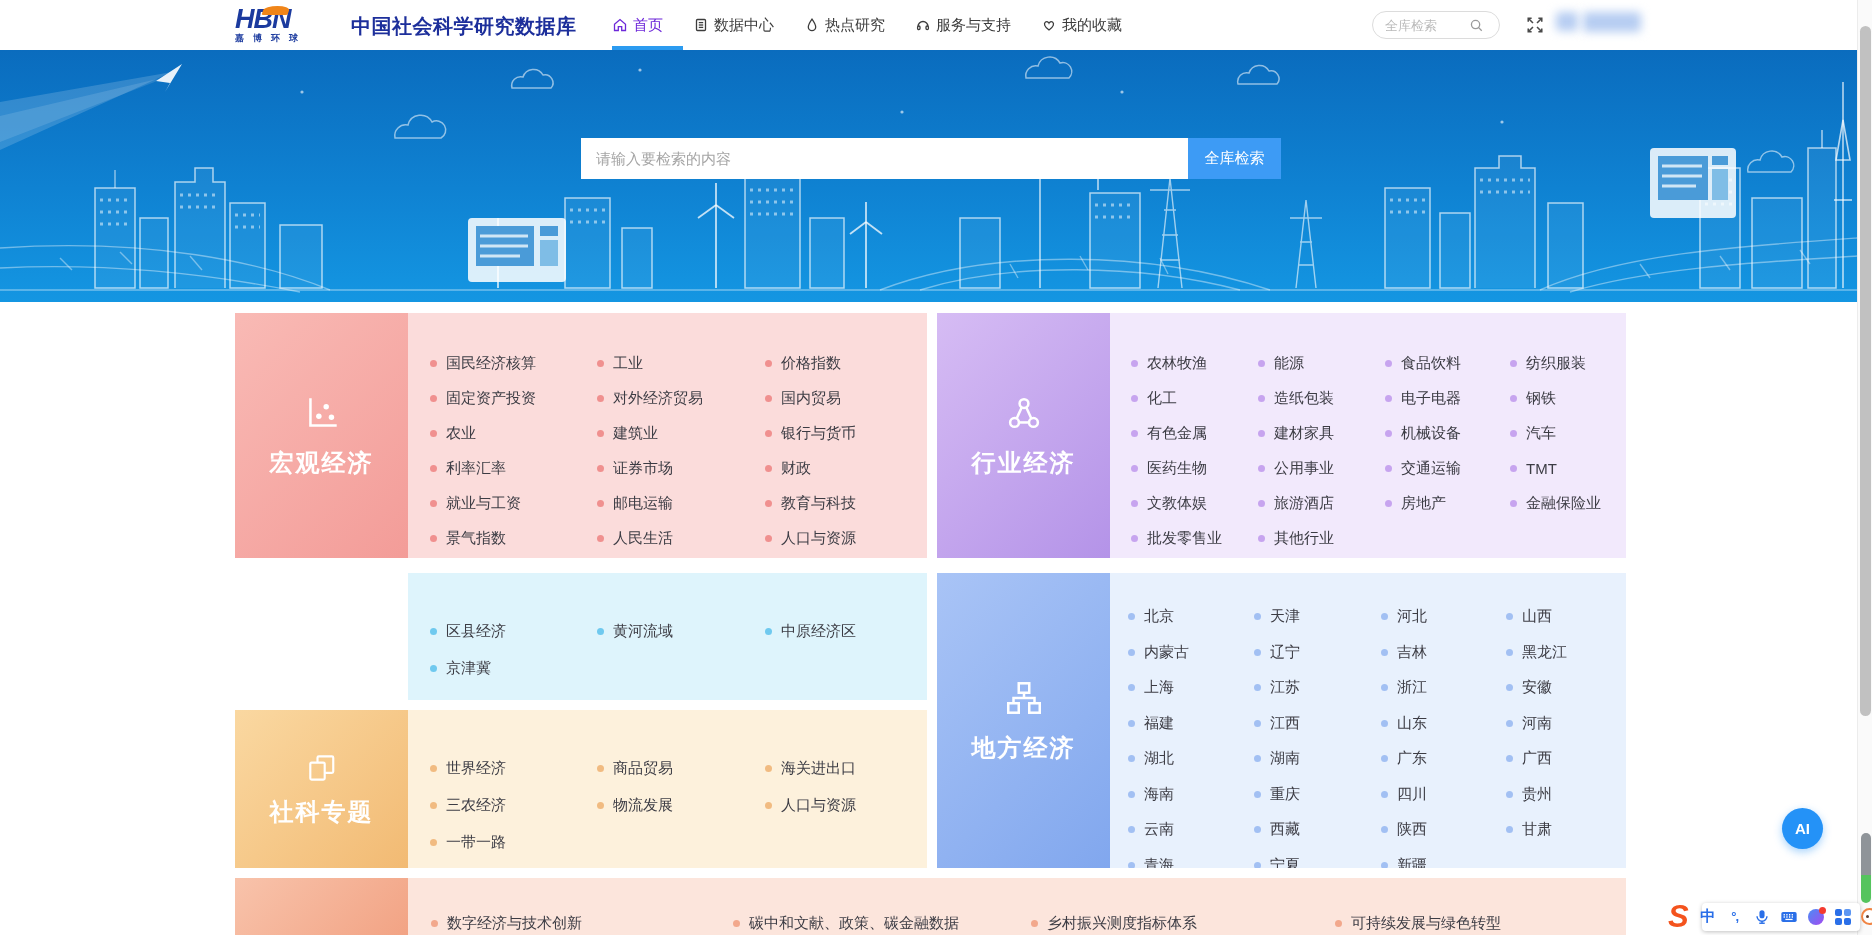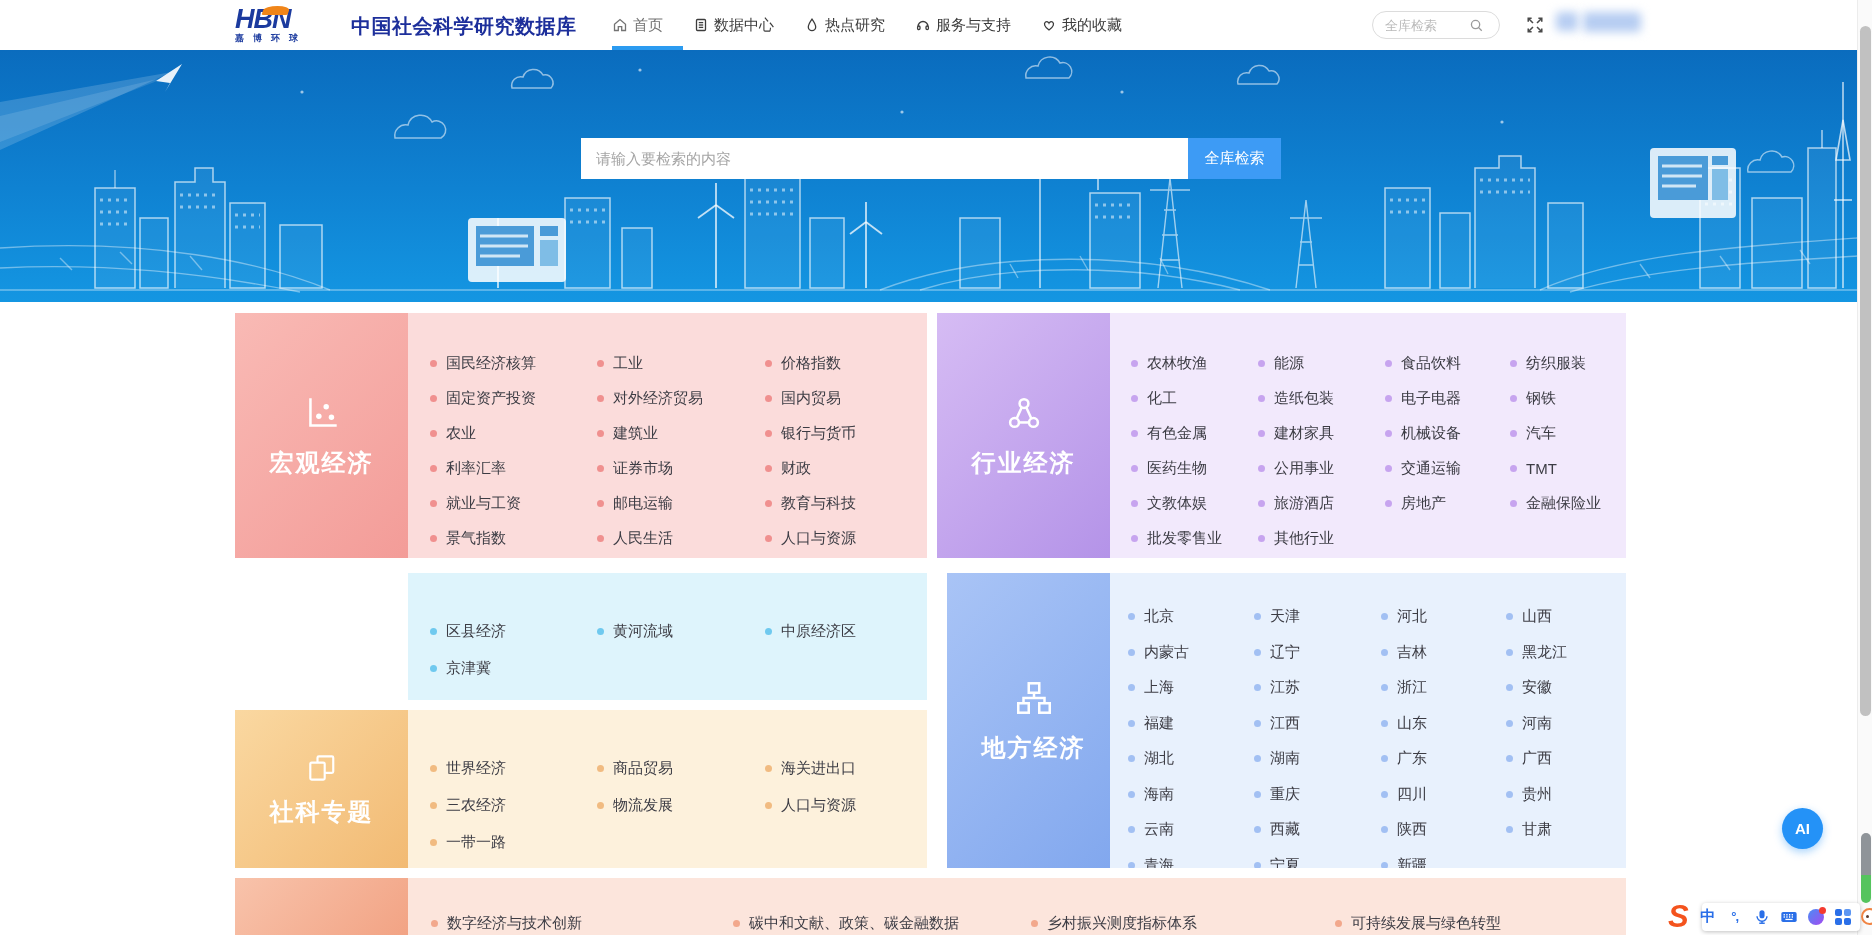--- a/index.html
+++ b/index.html
@@ -11,21 +11,21 @@
   .navbar { position:absolute; left:0; top:0; width:1857px; height:50px; background:#fff; z-index:5; }
   .logo { position:absolute; left:235px; top:6px; width:85px; height:38px; cursor:pointer; }
   .logo-text { font-weight:bold; font-style:italic; font-size:27px; color:#1b3a9e; letter-spacing:-1px; line-height:26px; }
   .logo-swoosh { position:absolute; left:28px; top:0; width:26px; height:9px; background:#f08519;
                  border-radius:60% 60% 10% 10%; transform:skewX(-18deg); }
   .logo-sub { font-size:9px; color:#1b3a9e; letter-spacing:9px; font-weight:bold; white-space:nowrap; }
   .site-title { position:absolute; left:351px; top:13px; font-size:20px; font-weight:bold; color:#1d2f9b; letter-spacing:0.5px; }
   .nav { position:absolute; left:612px; top:0; height:50px; display:flex; align-items:center; gap:30px; }
   .nav-item { display:flex; align-items:center; gap:5px; font-size:15px; color:#3c3c3c; cursor:pointer; height:50px; }
   .nav-item svg { width:16px; height:16px; }
-  .nav-item.active { color:#737373; }
+  .nav-item.active { color:#6d28d9; }
   .nav-underline { position:absolute; left:612px; top:46px; width:71px; height:4px; background:#2b9bf0; }
   .nav-search { position:absolute; left:1372px; top:11px; width:128px; height:28px; border:1px solid #dcdcdc;
                 border-radius:15px; display:flex; align-items:center; padding:0 10px 0 12px; }
   .nav-search input { border:none; outline:none; width:84px; font-size:13px; color:#555; background:transparent; }
   .nav-search input::placeholder { color:#b9b9b9; }
   .fullscreen { position:absolute; left:1526px; top:16px; width:18px; height:18px; cursor:pointer; color:#4a4a4a; }
   .user-blur { position:absolute; top:12px; border-radius:4px; background:#b6cdf2; filter:blur(5px); cursor:pointer; }
   .ub1 { left:1556px; width:22px; height:19px; }
   .ub2 { left:1583px; width:58px; height:20px; }
 
@@ -59,21 +59,21 @@
   .s1-panel { left:1110px; top:313px; width:516px; height:245px; background:#f2e9fc; }
   .s1-panel .links { padding:17px 0 0 21px; grid-template-columns:127px 127px 125px 1fr; grid-auto-rows:35px; }
   .s1-panel .dot { background:#c7a4ef; }
 
   .s2-card { left:235px; top:573px; width:173px; height:127px; background:linear-gradient(135deg,#a8e5f8,#7cd1f0); gap:9px; }
   .s2-panel { left:408px; top:573px; width:519px; height:127px; background:#def4fc; }
   .s2-panel .links { padding:24px 0 0 22px; grid-template-columns:167px 168px 1fr; grid-auto-rows:37px;font-family:Liberation Serif, serif; }
   .s2-panel .dot { background:#6fc9ef; }
   .s2-card svg { width:36px; height:36px; }
 
-  .s3-card { left:937px; top:573px; width:173px; height:295px; background:linear-gradient(135deg,#a9c4f6,#81a7ee);margin-left:10px; }
+  .s3-card { left:937px; top:573px; width:173px; height:295px; background:linear-gradient(135deg,#a9c4f6,#81a7ee); }
   .s3-panel { left:1110px; top:573px; width:516px; height:295px; background:#e8f1fd; }
   .s3-panel .links { padding:10px 0 0 18px; grid-template-columns:126px 127px 125px 1fr; grid-auto-rows:35.5px; }
   .s3-panel .dot { background:#a2c0f3; }
 
   .s4-card { left:235px; top:710px; width:173px; height:158px; background:linear-gradient(135deg,#fad8a1,#f2ba73); gap:10px; }
   .s4-panel { left:408px; top:710px; width:519px; height:158px; background:#fdf1dc; }
   .s4-panel .links { padding:24px 0 0 22px; grid-template-columns:167px 168px 1fr; grid-auto-rows:37px; }
   .s4-panel .dot { background:#f1bb81; }
   .s4-card svg { width:36px; height:36px; }
 

